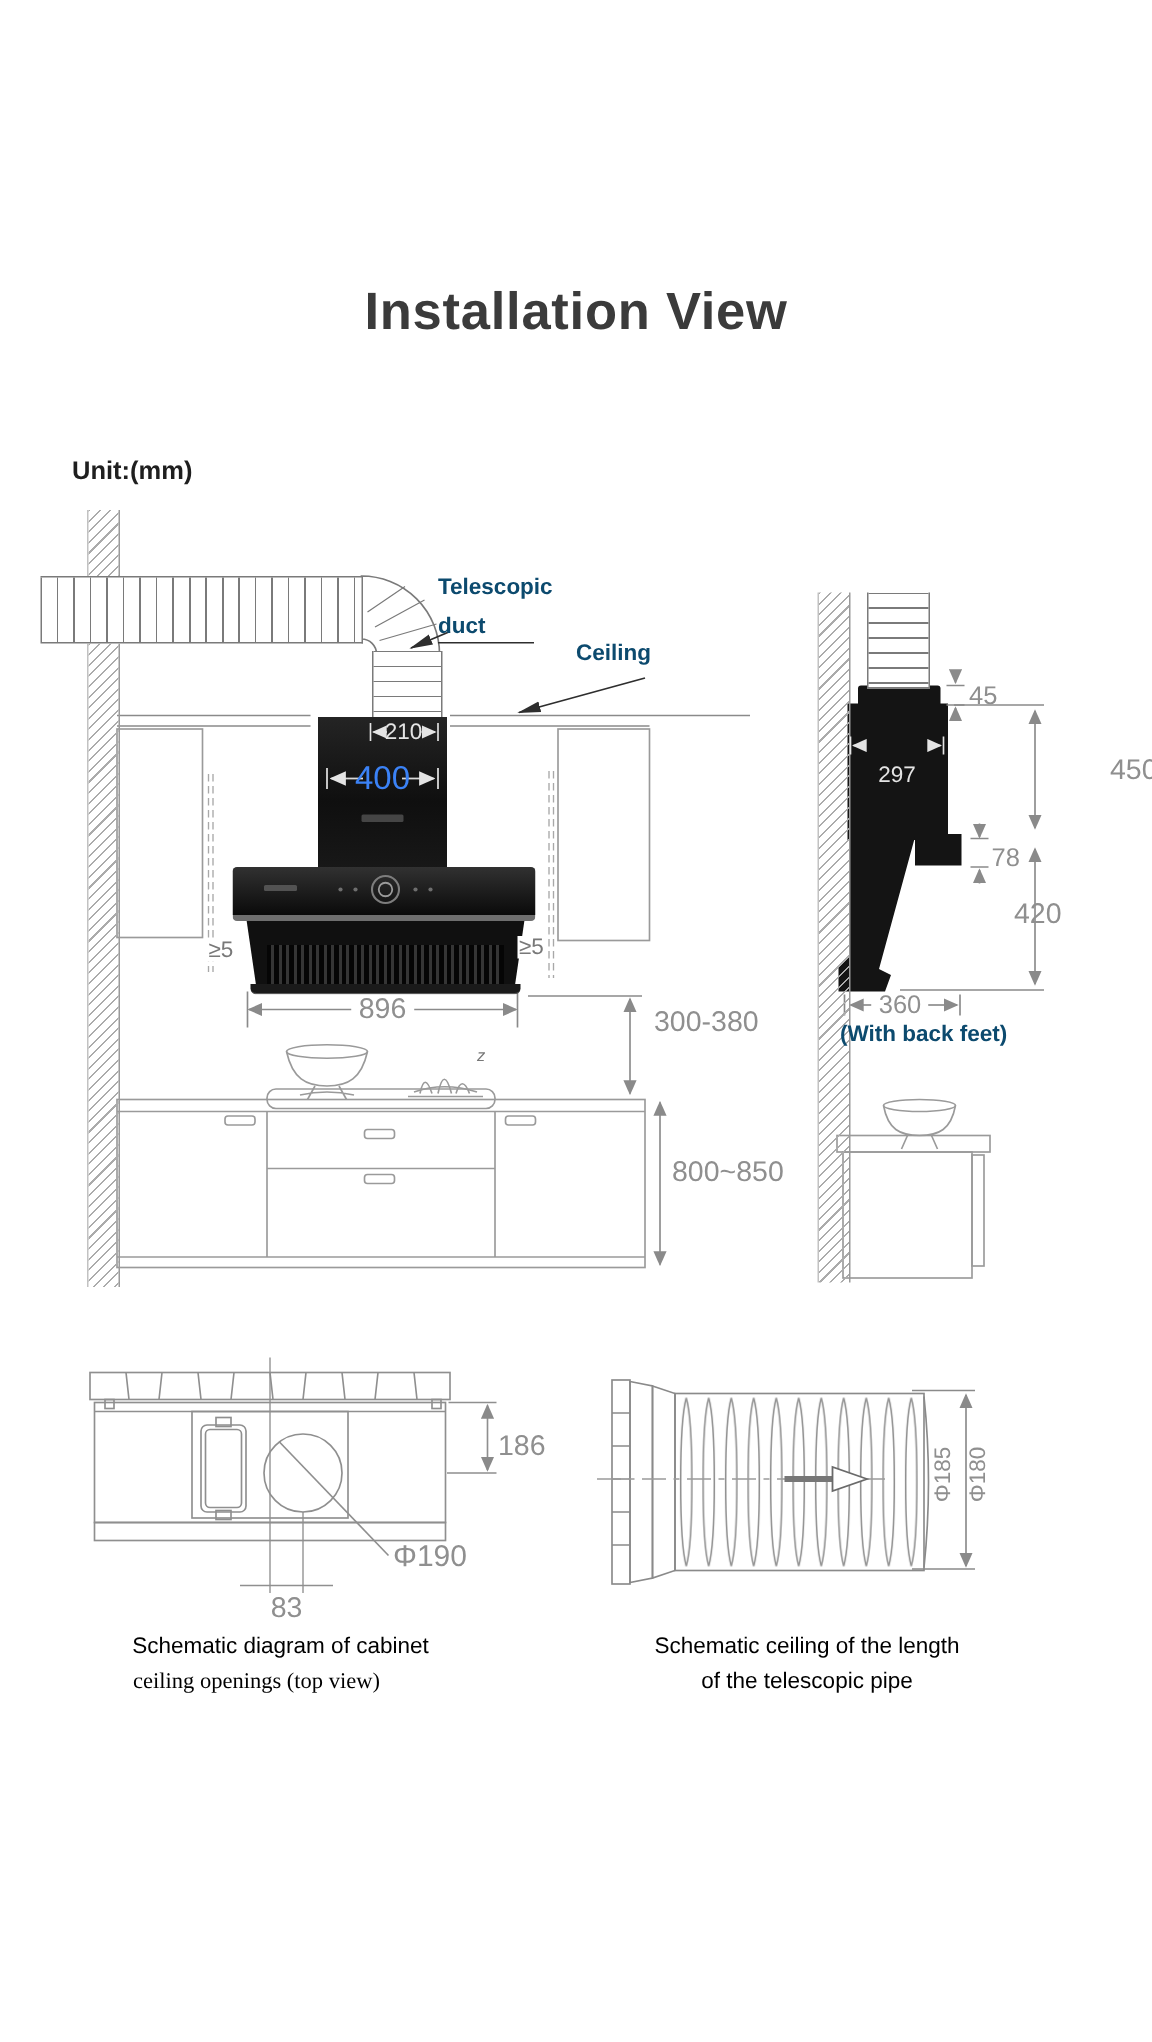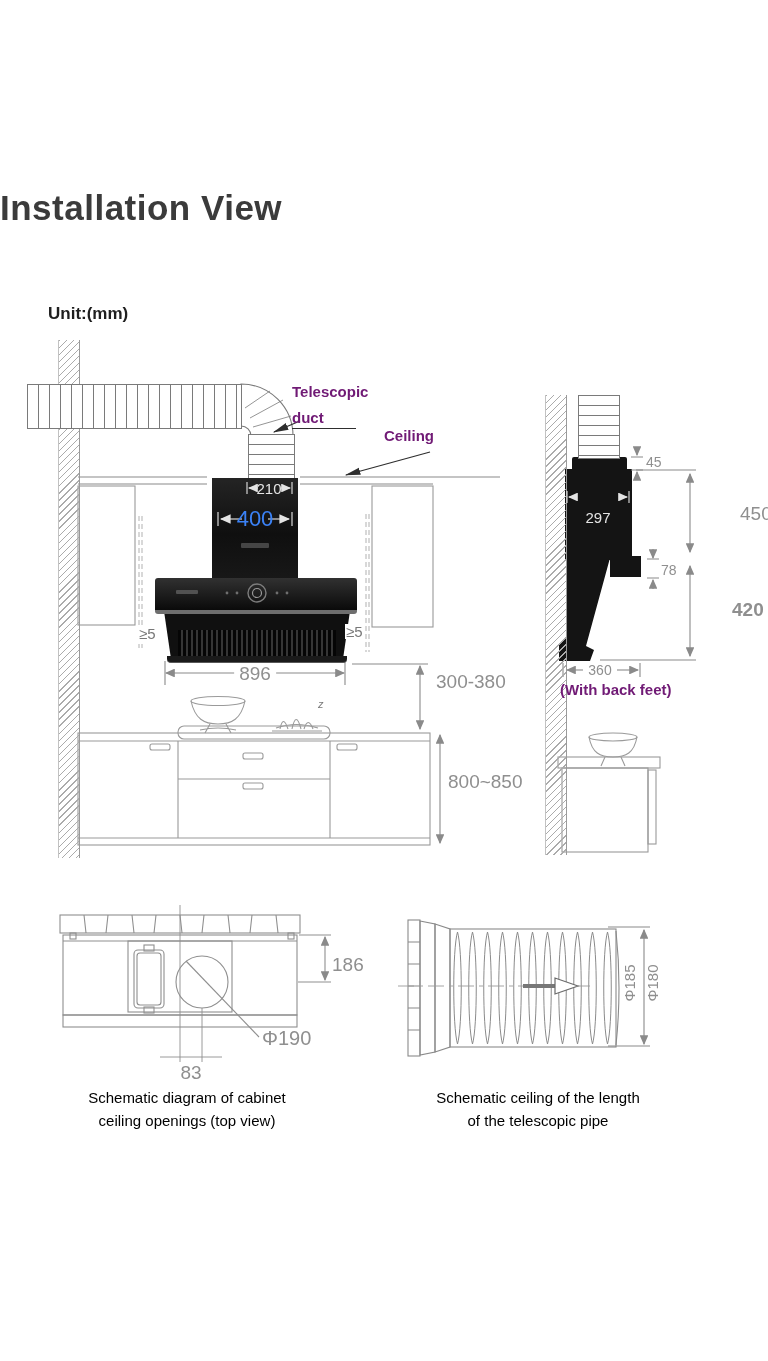--- a/index.html
+++ b/index.html
@@ -1,26 +1,26 @@
 <!DOCTYPE html>
 <html><head>
 <meta charset="utf-8">
 <style>
   html,body{margin:0;padding:0;background:#fff;}
   .stage{position:relative;width:768px;height:1361px;background:#ffffff;
          font-family:"Liberation Sans",sans-serif;overflow:hidden;}
-  .title{position:absolute;left:0;right:0;top:188px;text-align:left;
+  .title{position:absolute;left:0;right:0;top:188px;text-align:center;
          font-size:35px;font-weight:700;color:#3b3b3b;letter-spacing:.5px;z-index:5;}
   .t{position:absolute;white-space:nowrap;color:#8f8f8f;z-index:5;line-height:1;}
   .dim{font-size:19px;}
   .dim-lg{font-size:22px;}
-  .dim-sm{font-size:14px;}
+  .dim-sm{font-size:17px;}
   .dim-xs{font-size:15px;}
   .wht{color:#e4e4e4;}
-  .lbl{font-size:15px;font-weight:700;color:#701a75;}
+  .lbl{font-size:15px;font-weight:700;color:#0c4a6e;}
   .cap{position:absolute;font-size:15px;color:#000000;text-align:center;z-index:5;line-height:1.2;}
   .ctr{transform:translate(-50%,-50%);}
   .rot{transform:translate(-50%,-50%) rotate(-90deg);}
   .bgw{background:#fff;padding:0 5px;}
   .hatch{position:absolute;z-index:2;
          background:repeating-linear-gradient(135deg,#ababab 0 1px,rgba(0,0,0,0) 1px 5px);
          border-left:1px solid #c2c2c2;border-right:1px solid #9a9a9a;}
   .duct{position:absolute;z-index:2;border:1.2px solid #7a7a7a;background-color:#fff;}
   .ribs-v{background-image:repeating-linear-gradient(90deg,#7a7a7a 0 1px,rgba(0,0,0,0) 1px 11px);}
   .ribs-h{background-image:repeating-linear-gradient(180deg,#7a7a7a 0 1px,rgba(0,0,0,0) 1px 10px);}
@@ -230,28 +230,28 @@
   <div class="t dim-xs bgw" style="left:138px;top:626px;color:#787878;padding:0 1px;">≥5</div>
   <div class="t dim-xs bgw" style="left:345px;top:624px;color:#787878;padding:0 1px;">≥5</div>
   <div class="t dim" style="left:436px;top:672px;">300-380</div>
   <div class="t dim" style="left:448px;top:772px;">800~850</div>
   <div class="t" style="left:318px;top:699px;font-size:11px;font-style:italic;color:#777;">z</div>
 
   <div class="t dim-sm" style="left:646px;top:455px;">45</div>
   <div class="t dim-xs wht ctr" style="left:598px;top:497px;margin-top:20px;">297</div>
   <div class="t dim" style="left:740px;top:504px;">450</div>
   <div class="t dim-sm" style="left:661px;top:563px;">78</div>
-  <div class="t dim" style="left:732px;top:600px;font-weight:bold;">420</div>
+  <div class="t dim" style="left:676px;top:600px;">420</div>
   <div class="t dim-sm ctr bgw" style="left:600px;top:670px;">360</div>
   <div class="t lbl" style="left:560px;top:682px;">(With back feet)</div>
 
   <div class="t dim" style="left:332px;top:955px;">186</div>
   <div class="t" style="left:262px;top:1028px;font-size:20px;">Φ190</div>
   <div class="t dim" style="left:191px;top:1063px;transform:translateX(-50%);">83</div>
   <div class="cap" style="left:40px;width:294px;top:1089px;">Schematic diagram of cabinet</div>
-  <div class="cap" style="left:40px;width:294px;top:1112px;">ceiling openings (top view)</div>
+  <div class="cap" style="left:24px;width:294px;top:1112px;font-family:Liberation Serif, serif;">ceiling openings (top view)</div>
 
   <div class="t dim-xs rot" style="left:629px;top:983px;">Φ185</div>
   <div class="t dim-xs rot" style="left:652px;top:983px;">Φ180</div>
   <div class="cap" style="left:398px;width:280px;top:1089px;">Schematic ceiling of the length</div>
   <div class="cap" style="left:398px;width:280px;top:1112px;">of the telescopic pipe</div>
 
 </div>
 
 </body></html>

